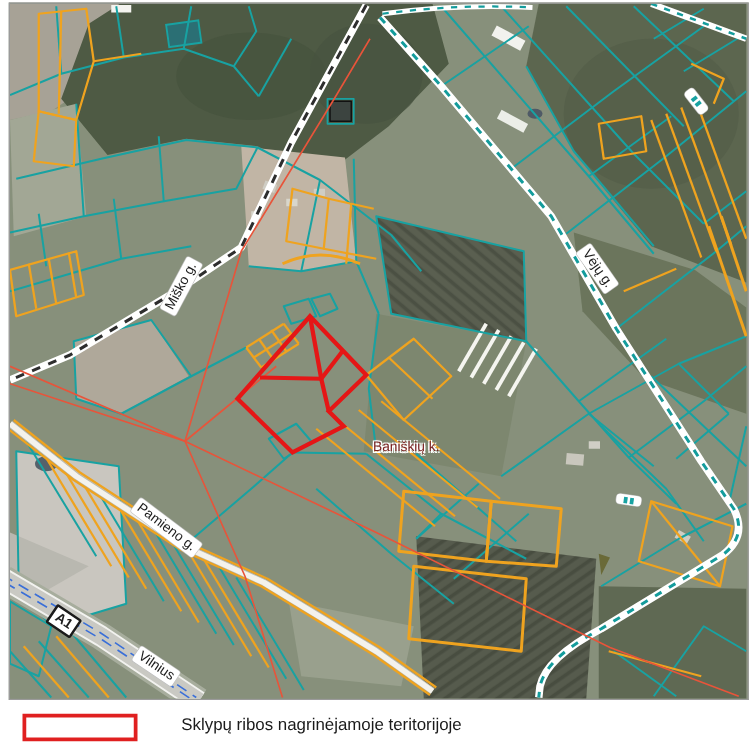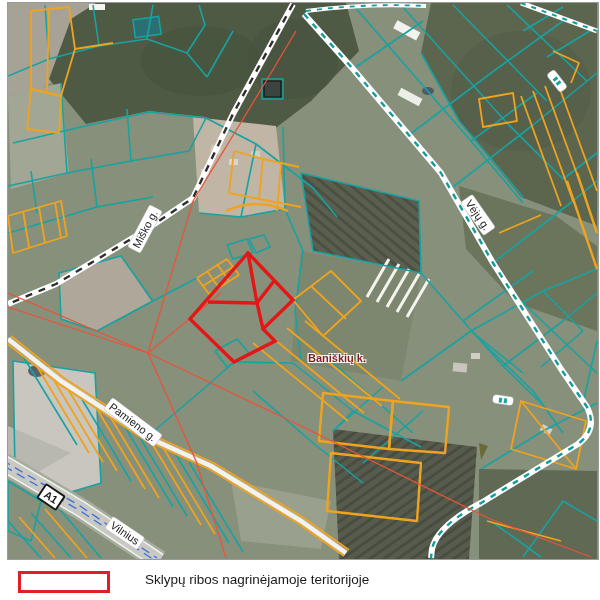--- a/index.html
+++ b/index.html
@@ -12,22 +12,22 @@
   .teal{stroke:var(--parcel_teal,#18a2a2);stroke-width:1.6;}
   .orange{stroke:var(--parcel_orange,#efa31f);stroke-width:1.8;}
   .orange2{stroke:var(--parcel_orange,#efa31f);stroke-width:2.4;}
   .redline{stroke:var(--line_red,#e8543a);stroke-width:1.3;}
   .subject{stroke:var(--subject_red,#e51616);stroke-width:3.4;fill:none;stroke-linejoin:miter;}
   .maplabel{position:absolute;background:#ffffff;color:#1c1c1c;font-size:11px;line-height:14px;
     padding:0 3px;border-radius:2px;white-space:nowrap;box-shadow:0 0 0 0.5px #c0c0c0;
     transform:translate(-50%,-50%) rotate(var(--r,0deg));}
   .shield{background:#ffffff;border:2px solid #1a1a1a;border-radius:2px;font-weight:bold;
     font-size:11px;padding:0 3px;box-shadow:none;}
-  .place{background:transparent;box-shadow:none;color:var(--village_label,#7a1f1f);font-weight:bold;
-    text-shadow:0 0 2px #fff, 1px 1px 0 #fff, -1px -1px 0 #fff, 1px -1px 0 #fff, -1px 1px 0 #fff;margin-left:12px;}
+  .place{background:transparent;box-shadow:none;color:var(--village_label,#7a1f1f);font-weight:normal;
+    text-shadow:0 0 2px #fff, 1px 1px 0 #fff, -1px -1px 0 #fff, 1px -1px 0 #fff, -1px 1px 0 #fff;}
   .marker{position:absolute;background:#ffffff;border-radius:3px;box-shadow:0 0 0 0.5px #bcbcbc;
     display:flex;align-items:center;justify-content:center;gap:2px;
     transform:translate(-50%,-50%) rotate(var(--r,0deg));}
   .marker i{display:block;width:3px;height:5px;background:var(--parcel_teal,#18a2a2);}
   .legend-row{position:absolute;left:0;top:565px;width:600px;height:35px;display:flex;
     align-items:center;}
   .swatch{position:absolute;left:18px;top:6px;width:86px;height:16px;background:#ffffff;
     border:3px solid var(--legend_red,#e02020);}
   .legend-text{position:absolute;left:145px;top:7px;font-size:13.5px;color:#1a1a1a;text-align:right;}
 </style>

